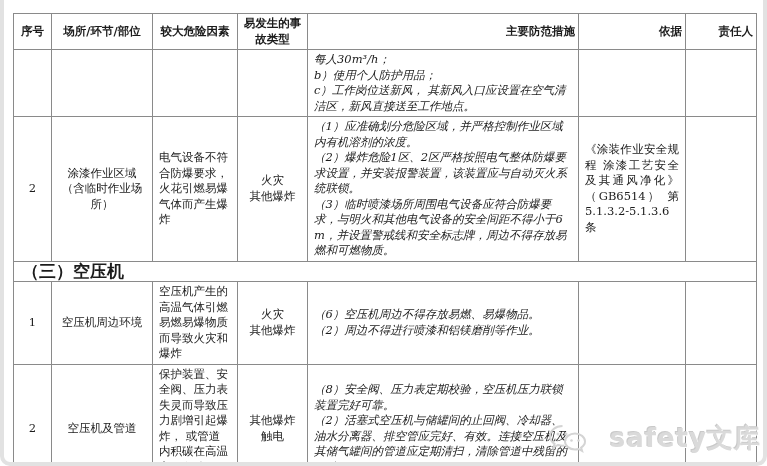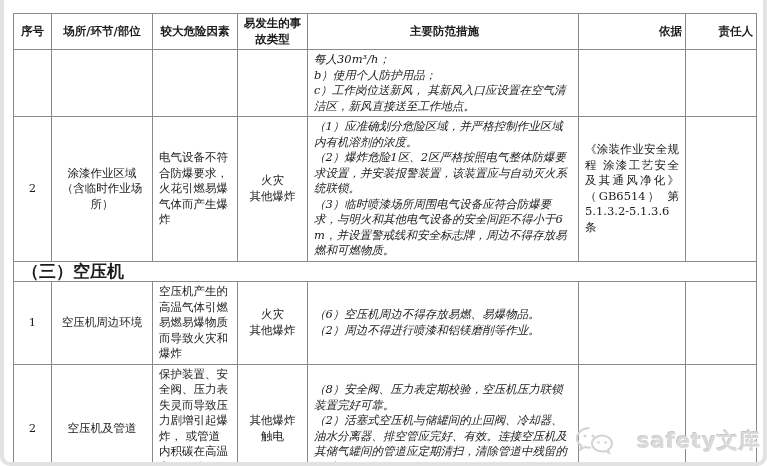--- a/index.html
+++ b/index.html
@@ -40,21 +40,21 @@
   .measures div{margin:0;font-style:italic;}
   .basis{text-align:justify;}
   
   .watermark{
     position:absolute;right:6px;bottom:10px;z-index:6;
     display:flex;align-items:center;gap:6px;
     pointer-events:none;
   }
   .wm-text{
     font-family:"DejaVu Sans","Liberation Sans",sans-serif;
-    font-size:21px;font-weight:bold;color:#dadada;
+    font-size:26px;font-weight:bold;color:#dadada;
     text-shadow:1px 1px 0 #ffffff,-1px -1px 0 #c9c9c9;
     letter-spacing:1px;
     margin-left:18px;
   }
   .wm-icon{display:block;}
 </style>
 </head>
 <body>
 
 <div class="page-frame"></div>
@@ -69,21 +69,21 @@
     <col style="width:107px">
     <col style="width:71px">
   </colgroup>
 
   <tbody>
       <tr style="height:33px">
     <th>序号</th>
     <th>场所/环节/部位</th>
     <th>较大危险因素</th>
     <th>易发生的事故类型</th>
-    <th class="c-left" style="text-align:center;padding-left:6px">主要防范措施</th>
+    <th class="c-left" style="text-align:right;padding-left:6px">主要防范措施</th>
     <th class="c-left" style="text-align:right;padding-left:6px">依据</th>
     <th class="c-left" style="text-align:right;padding-left:6px">责任人</th>
   </tr>
 
   <tr style="height:64px">
     <td></td>
     <td></td>
     <td></td>
     <td></td>
     <td class="measures c-left">

